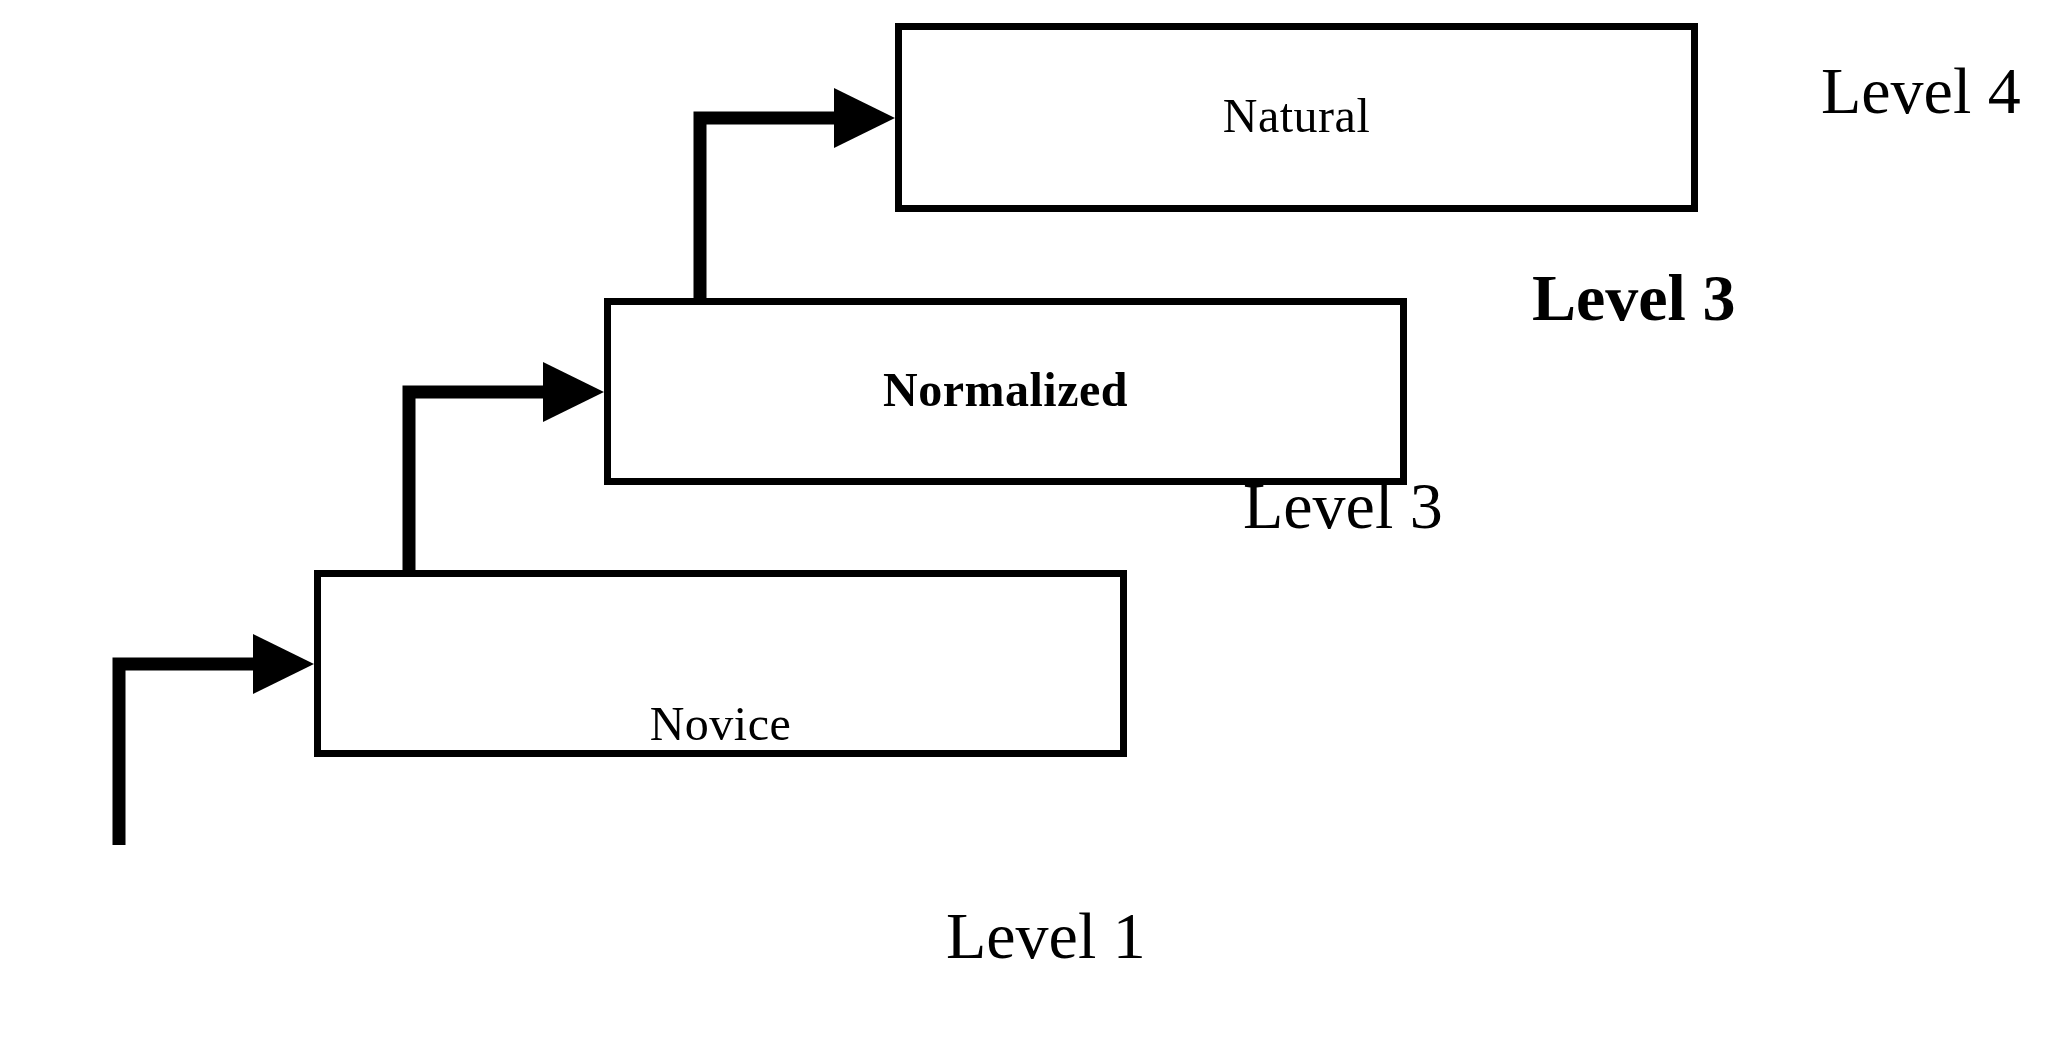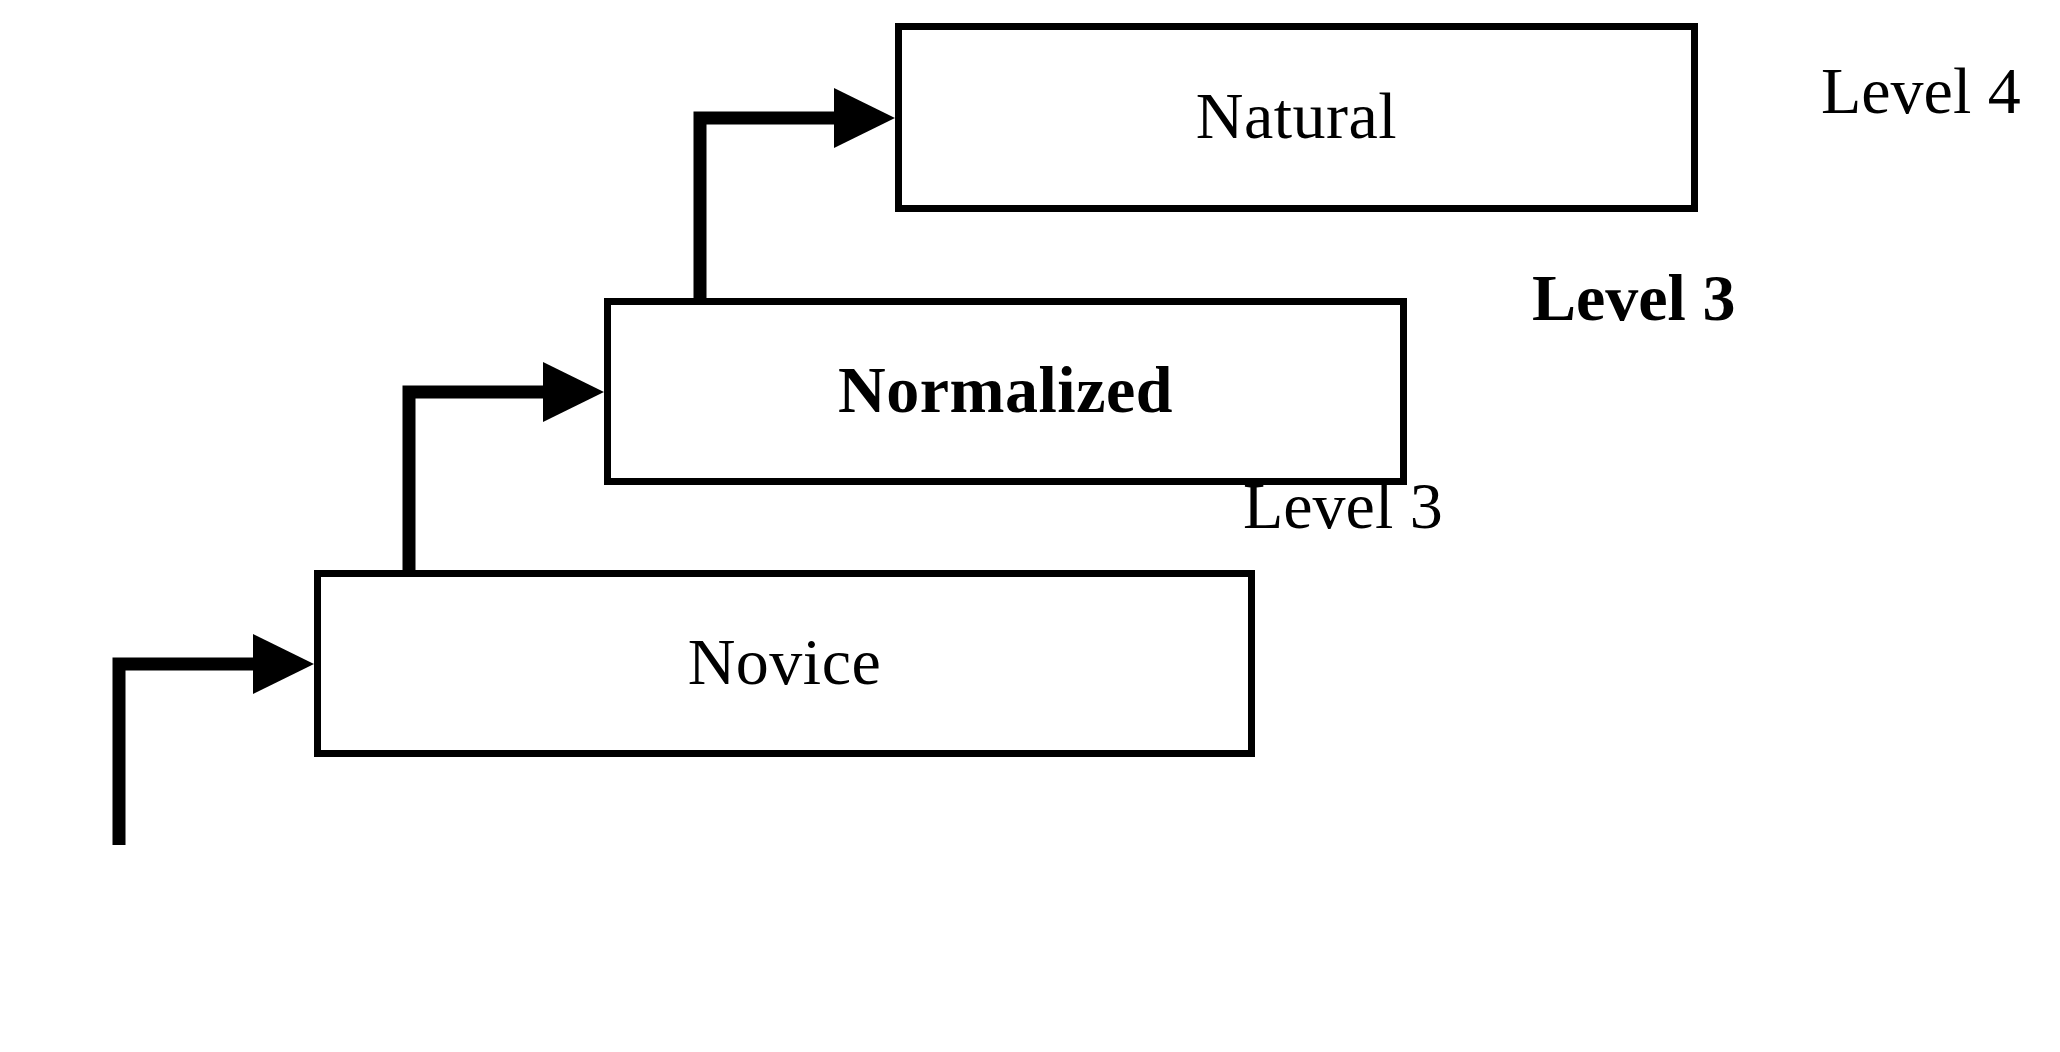--- a/index.html
+++ b/index.html
@@ -30,21 +30,21 @@
     position: absolute;
     box-sizing: border-box;
     border: 7px solid #000000;
     background: #ffffff;
     display: flex;
     align-items: center;
     justify-content: center;
   }
   .node-label {
     font-family: "Liberation Serif", "DejaVu Serif", serif;
-    font-size: 66px;
+    font-size: 48px;
     line-height: 1;
     color: #000000;
     letter-spacing: 0.5px;
     white-space: nowrap;
     transform: translateY(-2px);
   }
   .level-label {
     position: absolute;
     font-family: "Liberation Serif", "DejaVu Serif", serif;
     font-size: 66px;
@@ -79,19 +79,20 @@
   <div class="node-box" style="left:895px; top:23px; width:803px; height:189px;">
     <span class="node-label">Natural</span>
   </div>
   <div class="level-label" style="left:1821px; top:58px;">Level 4</div>
 
   <div class="node-box" style="left:604px; top:298px; width:803px; height:187px;font-weight:bold;">
     <span class="node-label">Normalized</span>
   </div>
   <div class="level-label" style="left:1532px; top:265px;font-weight:bold;">Level 3</div>
 
-  <div class="node-box" style="left:314px; top:570px; width:941px; height:187px;">
+  <div class="node-box" style="left:314px; top:570px; width:813px; height:187px;align-items:flex-end;">
     <span class="node-label">Novice</span>
   </div>
   <div class="level-label" style="left:1243px; top:473px;">Level 3</div>
 
+  <div class="level-label" style="left:946px; top:903px;">Level 1</div>
 
 </div>
 
 </body></html>

